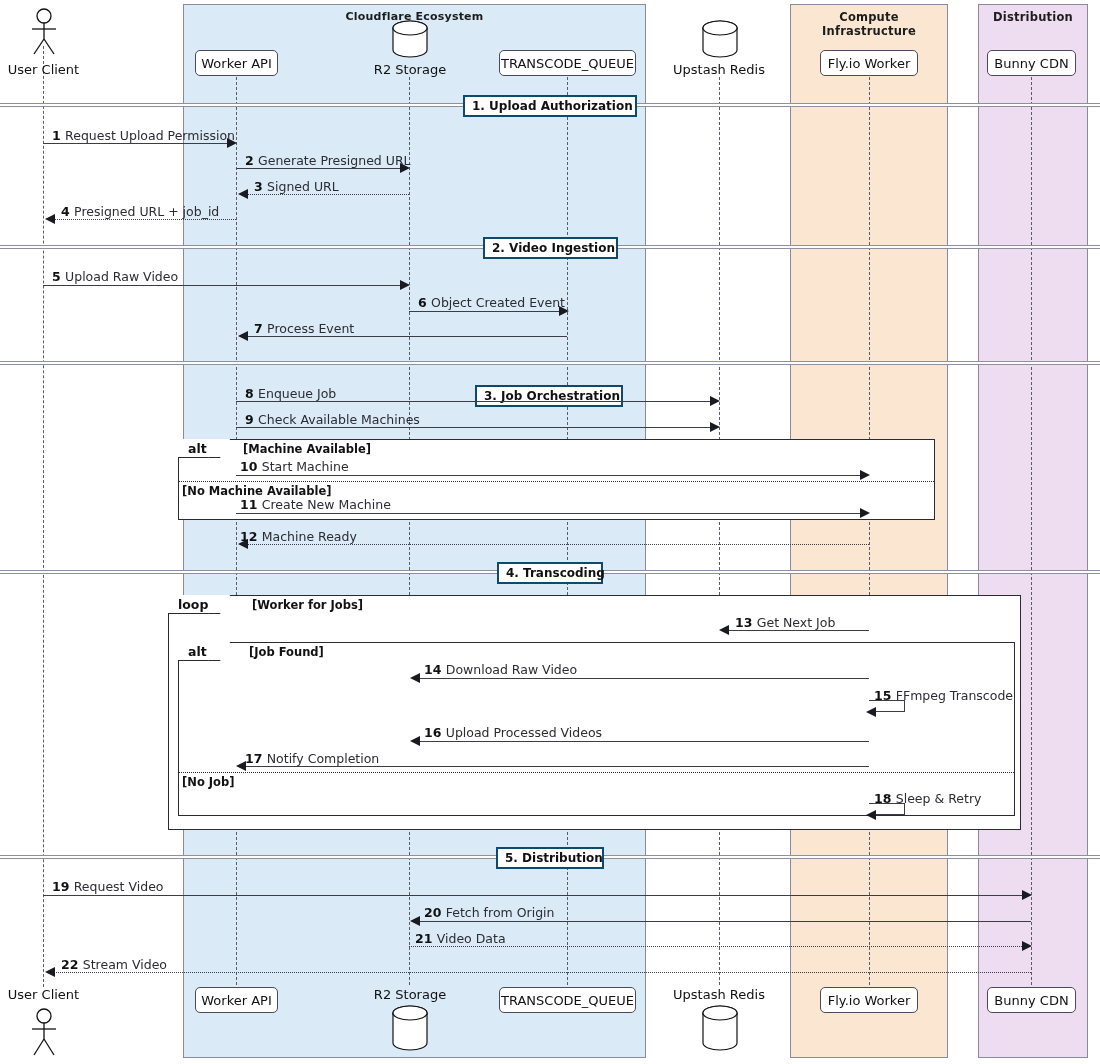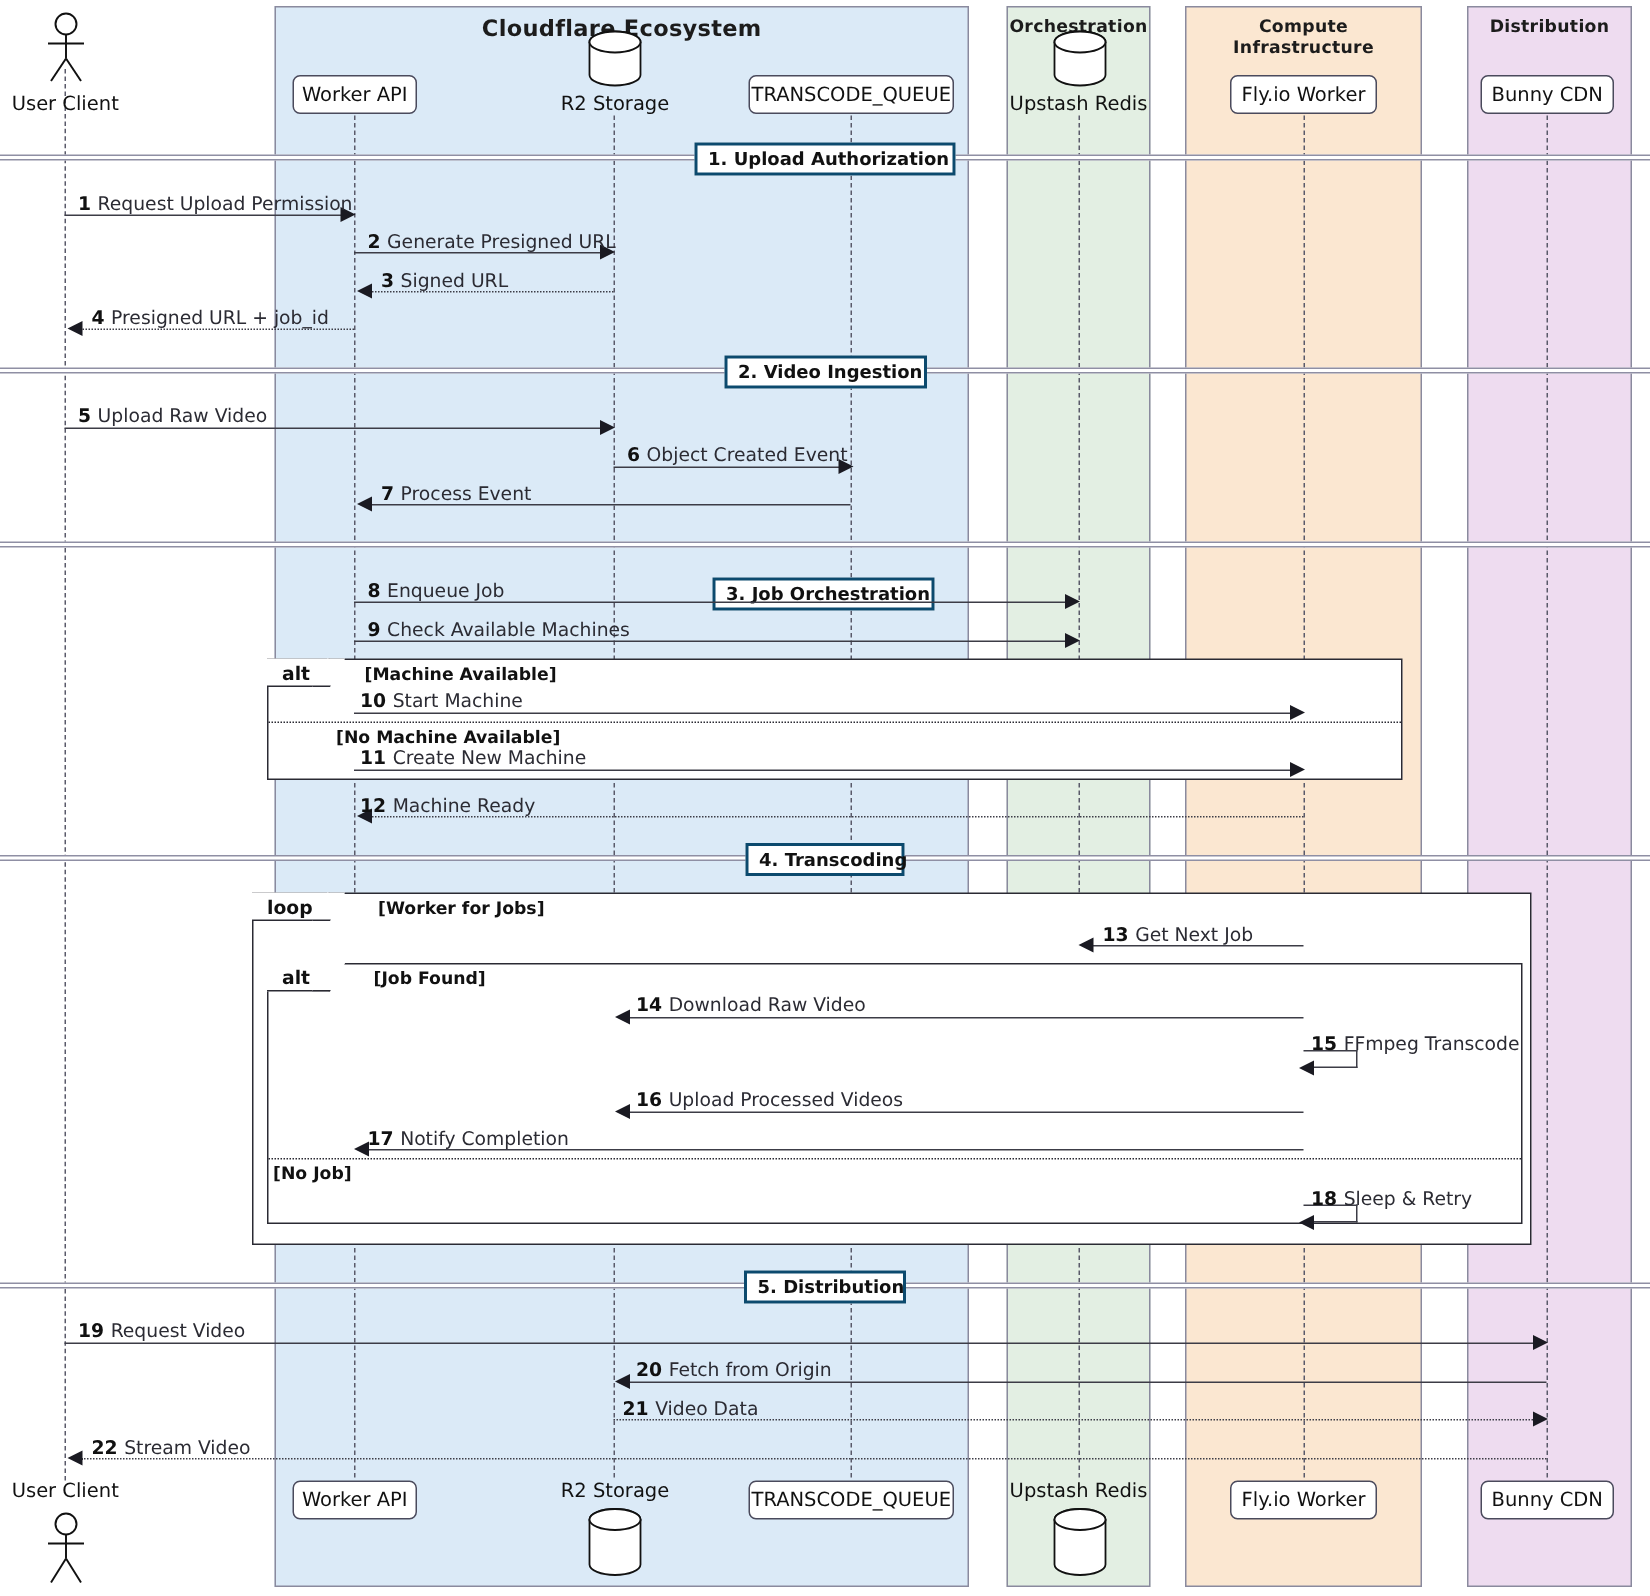--- a/index.html
+++ b/index.html
@@ -1,21 +1,21 @@
 <!DOCTYPE html>
 <html><head>
 <meta charset="utf-8">
 <style>
   html,body{margin:0;padding:0;background:#ffffff;}
   body{font-family:"DejaVu Sans","Liberation Sans",sans-serif;}
   #canvas{position:relative;width:1100px;height:1064px;overflow:hidden;background:#fff;}
 
   
   .group{position:absolute;box-sizing:border-box;border:1px solid #8a8a9e;}
-  .group-title{position:absolute;left:0;right:0;text-align:center;font-size:15px;
+  .group-title{position:absolute;left:0;right:0;text-align:center;font-size:11px;
                font-weight:bold;color:#1c1c1c;letter-spacing:.2px;}
 
   
   .lifeline{position:absolute;width:0;border-left:1px dashed #5a5a6a;}
 
   
   .pbox{position:absolute;box-sizing:border-box;background:#fff;border:1px solid #4a4a5c;
         border-radius:5px;display:flex;align-items:center;justify-content:center;
         font-size:13px;color:#111;white-space:nowrap;padding:0 9px;}
 
@@ -60,23 +60,20 @@
   .frame-white{position:absolute;background:#fff;}
 </style>
 </head>
 <body>
 
 <div id="canvas">
 
   <div class="group" style="left:183px;top:4px;width:463px;height:1054px;background:#dbeaf7;">
     <div class="group-title" style="top:5px;">Cloudflare Ecosystem</div>
   </div>
-  <div class="group" style="left:671px;top:4px;width:96px;height:1054px;background:#e3efe3;">
-    <div class="group-title" style="top:5px;font-size:11.5px;">Orchestration</div>
-  </div>
   <div class="group" style="left:790px;top:4px;width:158px;height:1054px;background:#fbe7d1;">
     <div class="group-title" style="top:5px;font-size:11.5px;">Compute Infrastructure</div>
   </div>
   <div class="group" style="left:978px;top:4px;width:110px;height:1054px;background:#eedcf0;">
     <div class="group-title" style="top:5px;font-size:11.5px;">Distribution</div>
   </div>
 
   <div class="lifeline" style="left:43px;top:46px;height:941px;"></div>
   <div class="lifeline" style="left:236px;top:77px;height:908px;"></div>
   <div class="lifeline" style="left:409px;top:77px;height:908px;"></div>
@@ -231,21 +228,21 @@
   <div class="frame-cond" style="left:243px;top:442px;">[Machine Available]</div>
 
   <div class="msg-line msg-solid" style="left:236px;top:475px;width:626px;"></div>
   <div class="arrow arrow-r" style="left:860px;top:470px;"></div>
   <div class="msg-text" style="left:240px;top:459px;">
     <b>10 </b>
     <span>Start Machine</span>
   </div>
 
   <div class="frame-sep" style="left:179px;top:481px;width:755px;"></div>
-  <div class="frame-cond" style="left:182px;top:484px;margin-left:42px;">[No Machine Available]</div>
+  <div class="frame-cond" style="left:182px;top:484px;">[No Machine Available]</div>
 
   <div class="msg-line msg-solid" style="left:236px;top:513px;width:626px;"></div>
   <div class="arrow arrow-r" style="left:860px;top:508px;"></div>
   <div class="msg-text" style="left:240px;top:497px;">
     <b>11 </b>
     <span>Create New Machine</span>
   </div>
 
   <div class="msg-line msg-dotted" style="left:246px;top:544px;width:623px;"></div>
   <div class="arrow arrow-l" style="left:238px;top:539px;"></div>

